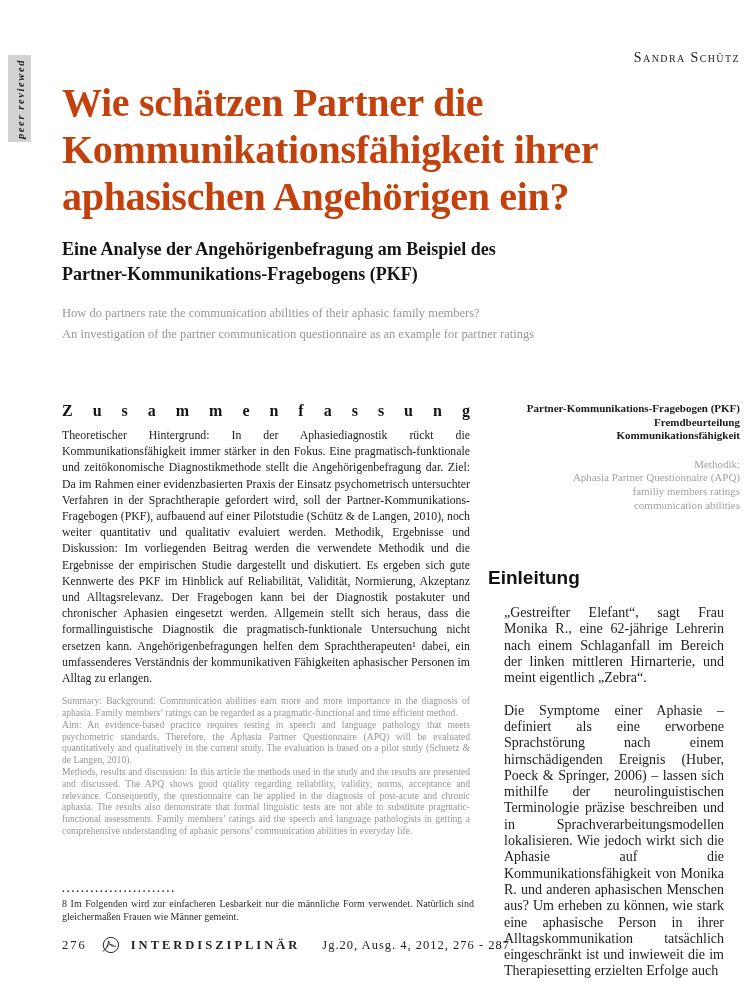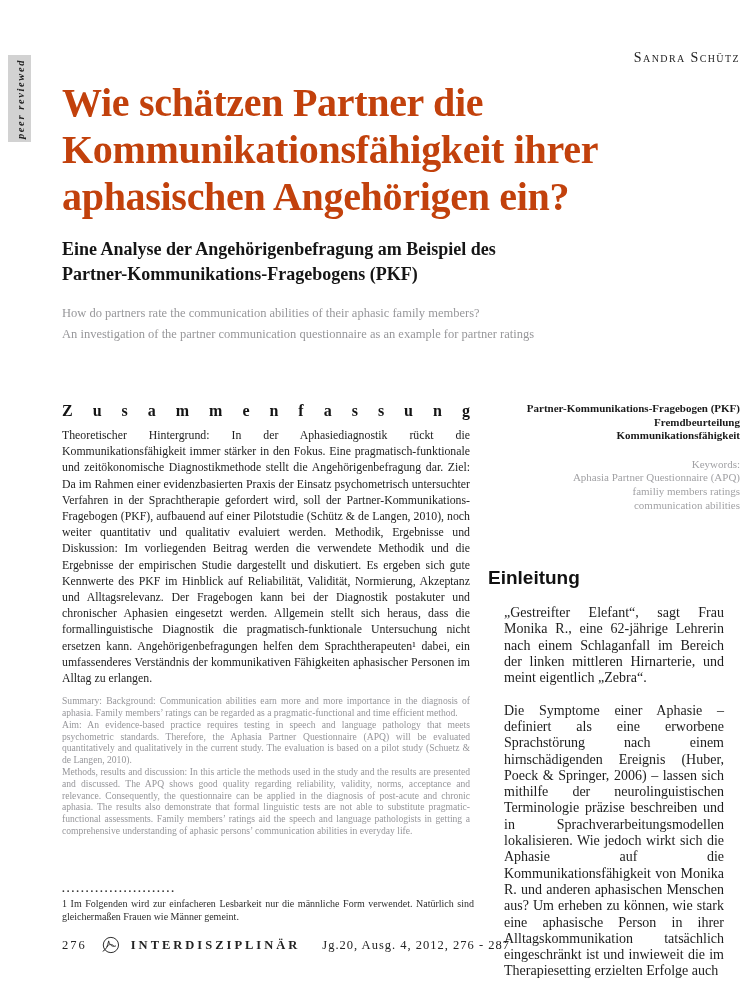--- a/index.html
+++ b/index.html
@@ -110,33 +110,33 @@
     </div>
   </div>
 
   <div class="col-right">
     <div class="kw kw-de">
       <div>Partner-Kommunikations-Fragebogen (PKF)</div>
       <div>Fremdbeurteilung</div>
       <div>Kommunikationsfähigkeit</div>
     </div>
     <div class="kw kw-en">
-      <div>Keywords:</div>
+      <div>Methodik:</div>
       <div>Aphasia Partner Questionnaire (APQ)</div>
       <div>familiy members ratings</div>
       <div>communication abilities</div>
     </div>
     <h3 class="einleitung-head">Einleitung</h3>
     <p class="body-para" lang="de"><span>„</span><span class="i">Gestreifter Elefant</span><span>“, sagt Frau Monika R., eine 62-jährige Lehrerin nach einem Schlaganfall im Bereich der linken mittleren Hirnarterie, und meint eigentlich „</span><span class="i">Zebra</span><span>“.</span></p>
     <p class="body-para" lang="de"><span>Die Symptome einer Aphasie – definiert als eine erworbene Sprachstörung nach einem hirnschädigenden Ereignis (Huber, Poeck &amp; Springer, 2006) – lassen sich mithilfe der neurolinguistischen Terminologie präzise beschreiben und in Sprachverarbeitungsmodellen lokalisieren. Wie jedoch wirkt sich die Aphasie auf die Kommunikationsfähigkeit von Monika R. und anderen aphasischen Menschen aus? Um erheben zu können, wie stark eine aphasische Person in ihrer Alltagskommunikation tatsächlich eingeschränkt ist und inwieweit die im Therapiesetting erzielten Erfolge auch</span></p>
   </div>
 
   <div class="footnote">
     <div class="fn-sep">........................</div>
-    <div class="fn-text" lang="de">1  Im Folgenden wird zur einfacheren Lesbarkeit nur die männliche Form verwendet. Natürlich sind gleichermaßen Frauen wie Männer gemeint.</div>
+    <div class="fn-text" lang="de">8  Im Folgenden wird zur einfacheren Lesbarkeit nur die männliche Form verwendet. Natürlich sind gleichermaßen Frauen wie Männer gemeint.</div>
   </div>
 
   <div class="footer">
     <span class="pg">276</span>
     <span class="logo">
       <svg viewBox="0 0 24 22" width="22" height="20" aria-hidden="true">
         <circle cx="13" cy="11" r="8.4" fill="none" stroke="#2e2e2e" stroke-width="1.1"></circle>
         <path d="M4 18 C8 16 9.5 12 10.5 6.5 C11.5 11 14.5 13.5 18.5 12" fill="none" stroke="#2e2e2e" stroke-width="1.1"></path>
         <path d="M8.5 13.5 c2 -4 6 -4 8 -1" fill="none" stroke="#2e2e2e" stroke-width="1"></path>
       </svg>

